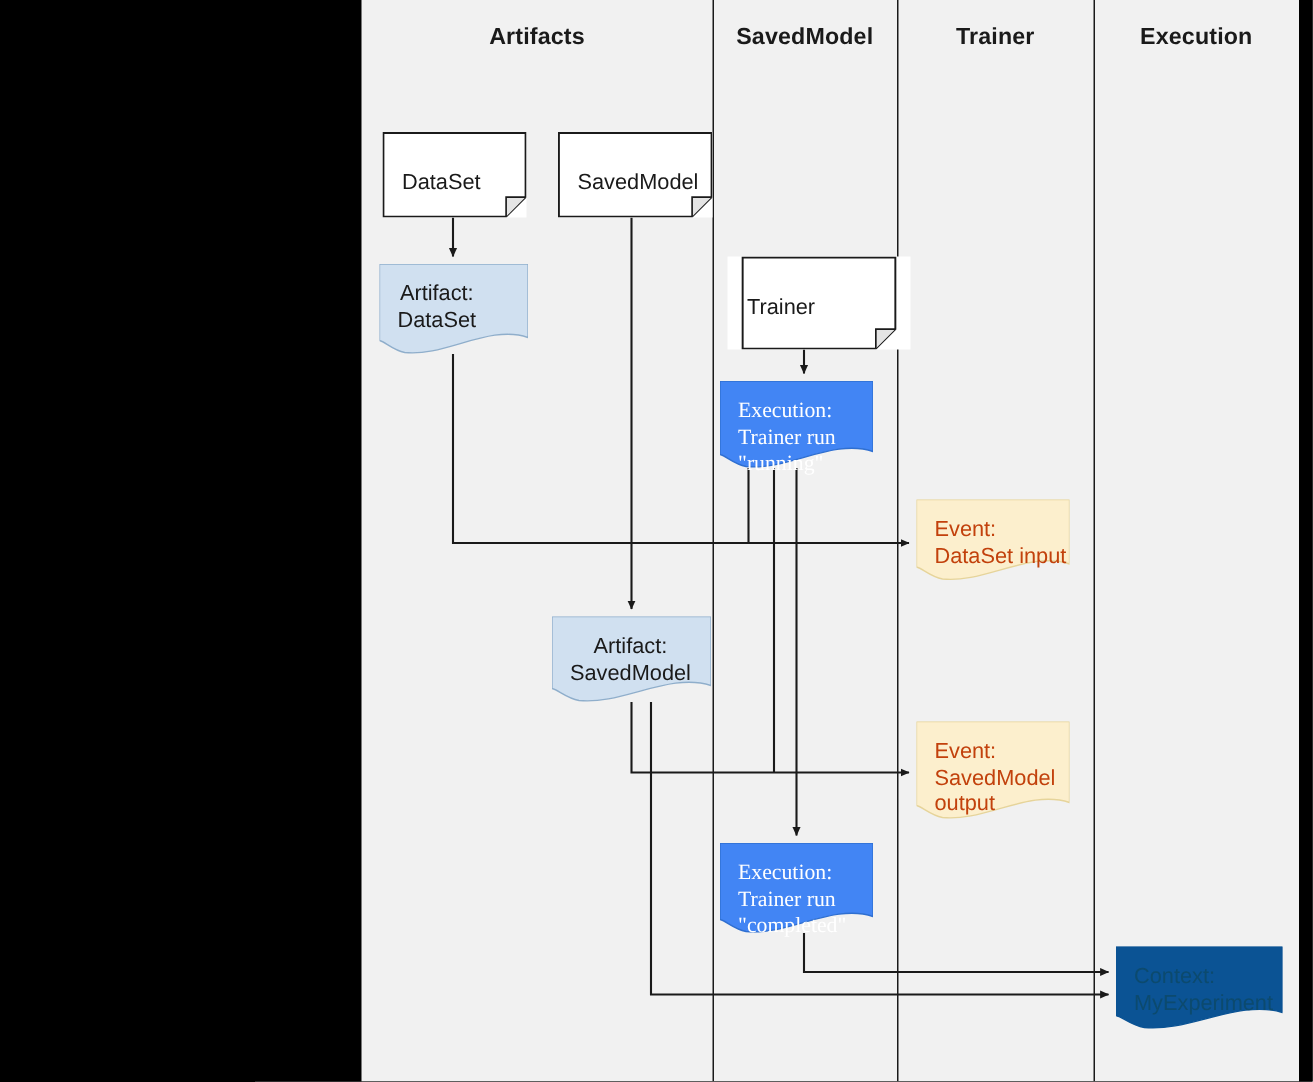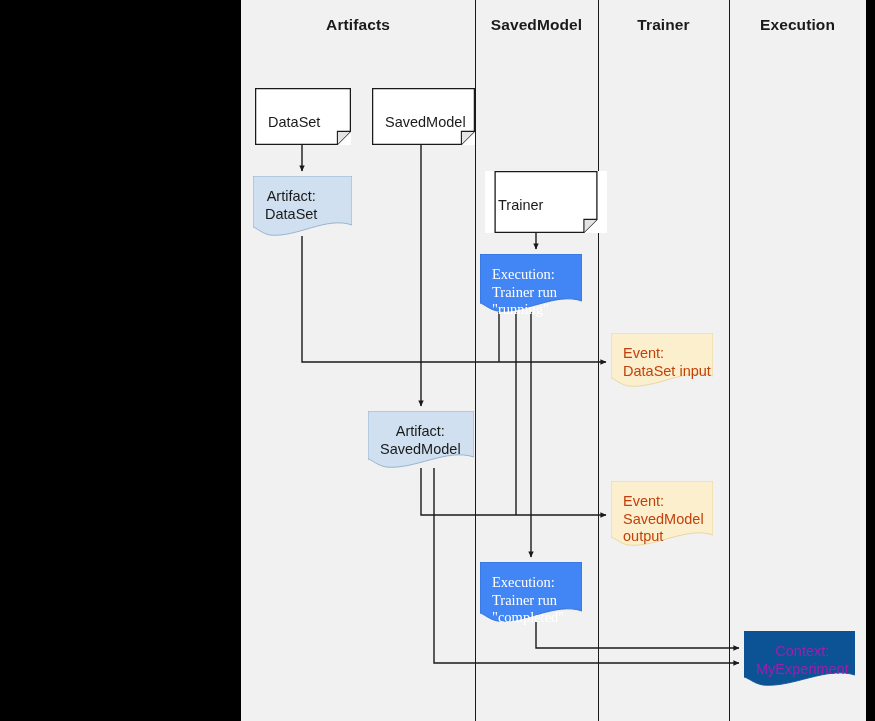--- a/index.html
+++ b/index.html
@@ -76,21 +76,21 @@
     position: absolute;
     left: 12px;
     top: 12px;
     font-size: 14.5px;
     line-height: 17.5px;
     white-space: pre-line;
   }
   .wave-artifact .wave-label { color: #1a1a1a; text-align: center; }
   .wave-execution .wave-label { color: #ffffff; font-family: Liberation Serif, serif; }
   .wave-event .wave-label { color: #c2410c; }
-  .wave-context .wave-label { color: #a21caf; text-align: center; }
+  .wave-context .wave-label { color: #0c4a6e; }
 
   #edges {
     position: absolute;
     left: 0; top: 0;
     width: 625px;
     height: 721px;
     pointer-events: none;
   }
 </style>
 </head>

